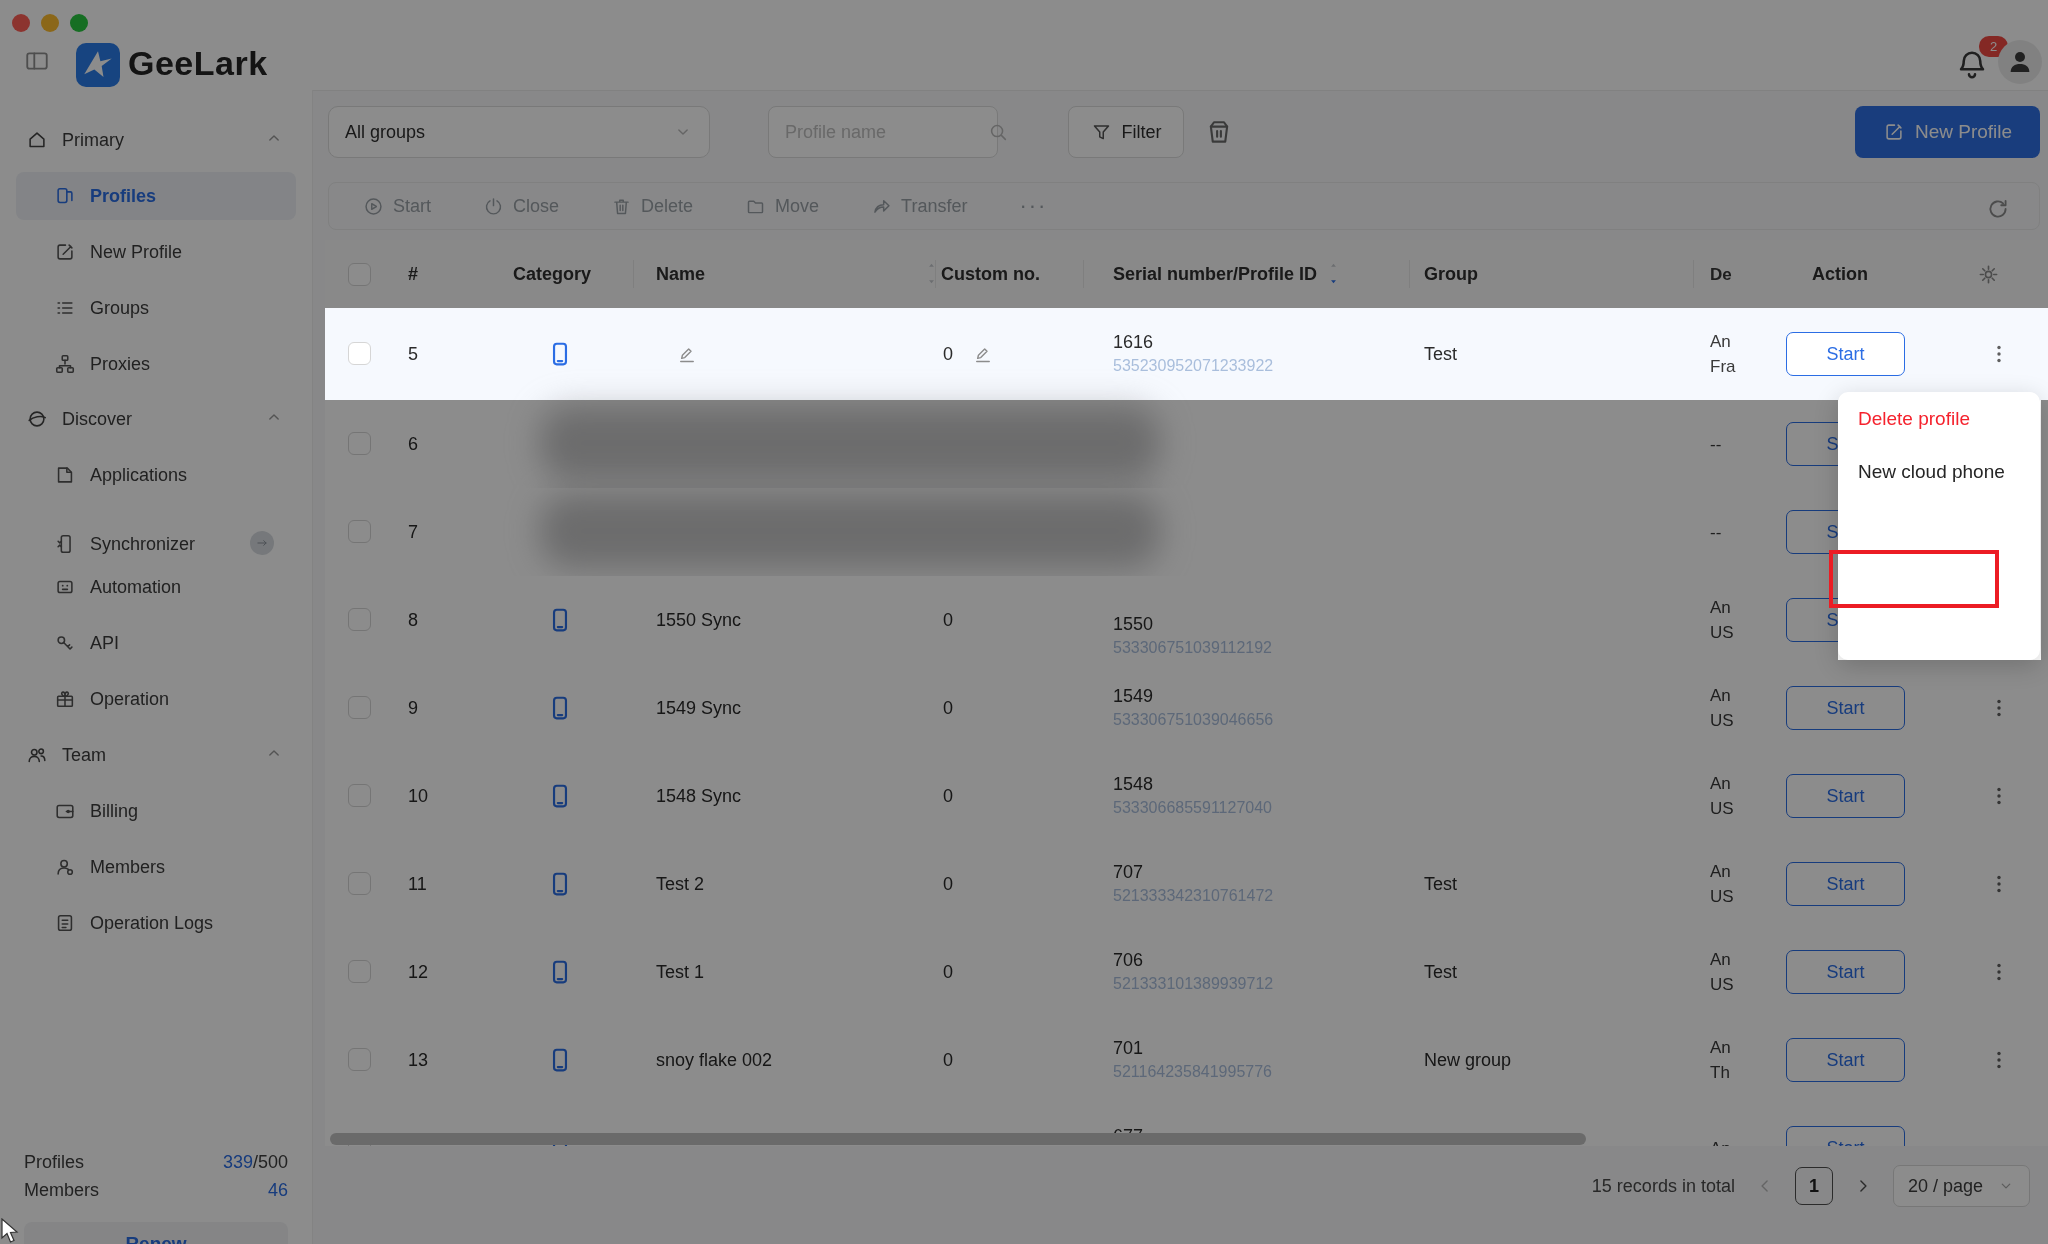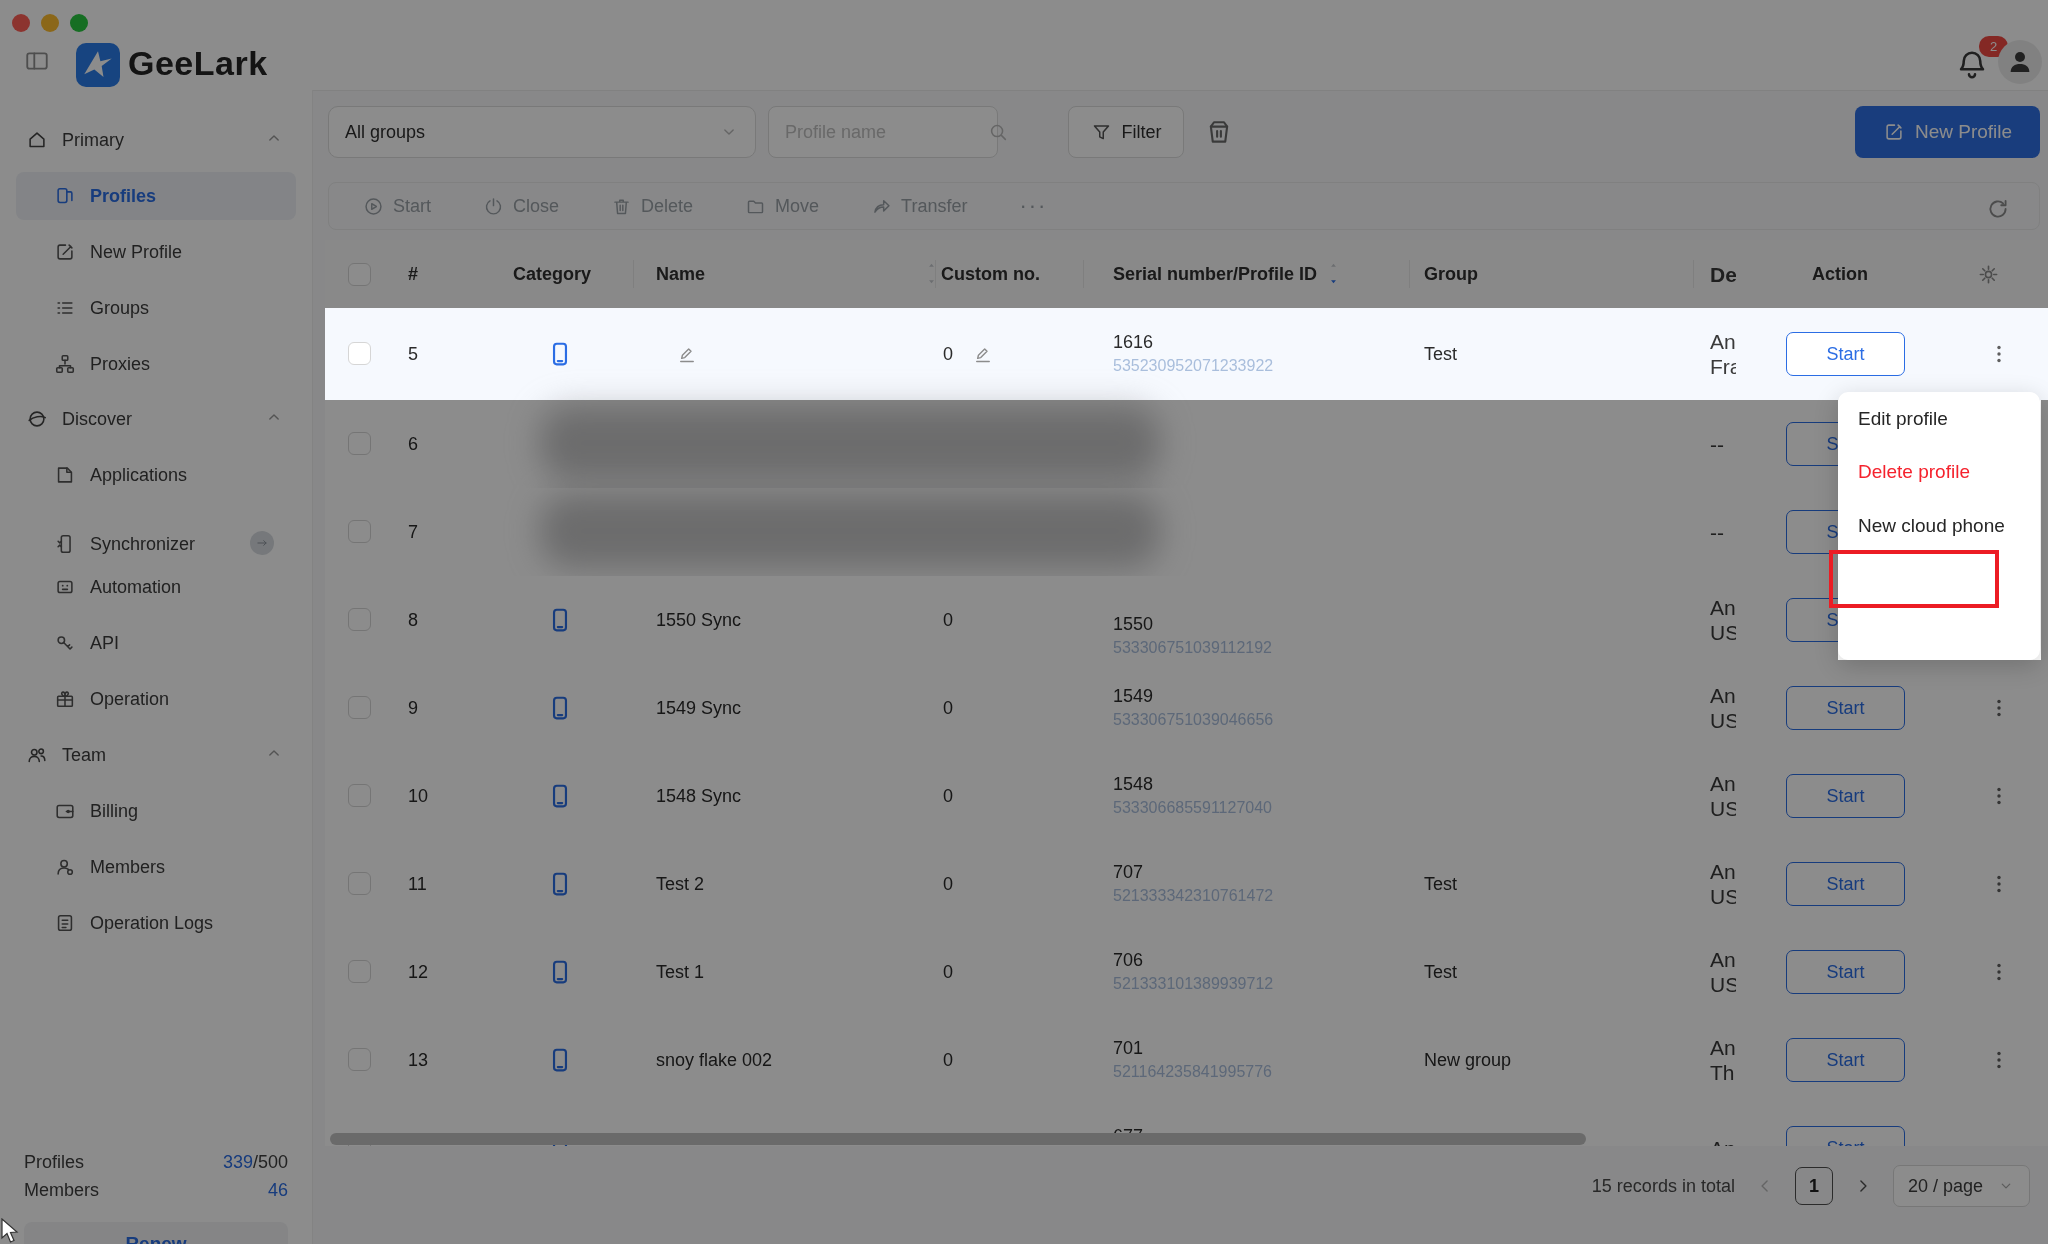--- a/index.html
+++ b/index.html
@@ -30,21 +30,21 @@
   #usage{left:24px;top:1062px;width:264px;}
   .usage-line{display:flex;justify-content:space-between;font-size:18px;color:#3f3f3f;margin-bottom:7px;}
   .usage-line b{font-weight:normal;}
   .blue{color:#2b6de4;}
   #renew-btn{margin-top:14px;width:100%;height:44px;border-radius:8px;background:#f2f3f5;border:none;
     color:#2b6de4;font-size:19px;font-weight:bold;font-family:inherit;}
 
   
   #content-bg{left:313px;top:91px;width:1735px;height:1153px;background:#f7f8fa;}
   .ctl{position:absolute;height:52px;background:#fff;border:1px solid #dcdcdc;border-radius:8px;box-sizing:border-box;display:flex;align-items:center;font-size:18px;color:#2f2f2f;}
-  #group-select{left:328px;top:106px;width:428px;justify-content:space-between;padding:0 16px;border-radius:10px;}
+  #group-select{left:328px;top:106px;width:382px;justify-content:space-between;padding:0 16px;border-radius:10px;}
   #search-box{left:768px;top:106px;width:230px;padding:0 14px;justify-content:flex-start;}
   #search-box input{border:none;outline:none;width:200px;font-size:18px;font-family:inherit;color:#333;background:transparent;}
   #search-box input::placeholder{color:#bfbfbf;}
   #filter-btn{left:1068px;top:106px;width:116px;justify-content:center;gap:10px;background:#fff;}
   #basket-icon{left:1204px;top:116px;color:#6b6b6b;}
   #new-profile-btn{left:1855px;top:106px;width:185px;height:52px;border-radius:8px;background:#2e6fe3;color:#fff;
     display:flex;align-items:center;justify-content:center;gap:10px;font-size:19px;}
   #actionbar{left:328px;top:182px;width:1712px;height:48px;border:1px solid #e9e9e9;border-radius:8px;box-sizing:border-box;
     display:flex;align-items:center;padding-left:34px;gap:52px;color:#9aa0a6;font-size:18px;}
   .act-btn{display:flex;align-items:center;gap:9px;color:#9aa0a6;}
@@ -60,21 +60,21 @@
   .sorter .on{color:#2b6de4;}
   #tbody{left:325px;top:308px;width:1723px;height:838px;overflow:hidden;background:#fff;}
   .trow{position:absolute;left:0;width:1723px;border-bottom:1px solid #f0f0f0;background:#fff;}
   .trow.hl{background:#f6f9fe;}
   .cell{position:absolute;display:flex;align-items:center;font-size:18px;color:#2b2b2b;}
   .checkbox{position:absolute;width:23px;height:23px;border:1.5px solid #d6d6d6;border-radius:6px;background:#fff;box-sizing:border-box;}
   .phone-ic{color:#2b6de4;}
   .pencil-ic{color:#8c8c8c;}
   .serial-l1{font-size:18px;color:#2b2b2b;line-height:24px;}
   .serial-l2{font-size:16px;color:#a9bedc;line-height:24px;}
-  .devclip{overflow:hidden;line-height:25px;font-size:21px;color:#3a3a3a;}
+  .devclip{overflow:hidden;line-height:25px;font-size:17px;color:#3a3a3a;}
   .start-btn{position:absolute;left:1461px;width:119px;height:44px;border:1.5px solid #2b6de4;border-radius:7px;background:#fff;
     color:#2b6de4;font-size:18px;display:flex;align-items:center;justify-content:center;box-sizing:border-box;}
   .dots-ic{position:absolute;left:1662px;color:#5f5f5f;}
   .blurblob{position:absolute;background:rgba(150,150,152,.55);filter:blur(16px);border-radius:30px;}
   #hscroll{left:330px;top:1133px;width:1256px;height:12px;border-radius:6px;background:#c2c2c2;}
 
   
   #pager{left:1180px;top:1160px;width:860px;height:52px;display:flex;align-items:center;justify-content:flex-end;gap:20px;padding-right:10px;box-sizing:border-box;font-size:18px;color:#4a4a4a;}
   #page-prev{color:#b9b9b9;}
   #page-next{color:#4f4f4f;}
@@ -882,21 +882,20 @@
           <svg id="chevd2" width="18" height="18" viewBox="0 0 24 24">
             <g fill="none" stroke="currentColor" stroke-width="1.7" stroke-linecap="round" stroke-linejoin="round">
               <path d="M7 9.5 l5 5 5-5"></path>
             </g>
           </svg>
         </span>
     </span>
   </div>
 
   <div id="ctx-menu" class="abs">
-      <div class="menu-item">Edit profile</div>
       <div class="menu-item danger">Delete profile</div>
       <div class="menu-item">New cloud phone</div>
     </div>
   <div id="annotation-box" class="abs"></div>
 
   <div class="dim" style="left:0;top:0;width:2048px;height:308px;"></div>
   <div class="dim" style="left:0;top:308px;width:325px;height:92px;"></div>
   <div class="dim" style="left:0;top:400px;width:1838px;height:844px;"></div>
   <div class="dim" style="left:2041px;top:400px;width:7px;height:260px;"></div>
   <div class="dim" style="left:1838px;top:660px;width:210px;height:584px;"></div>

